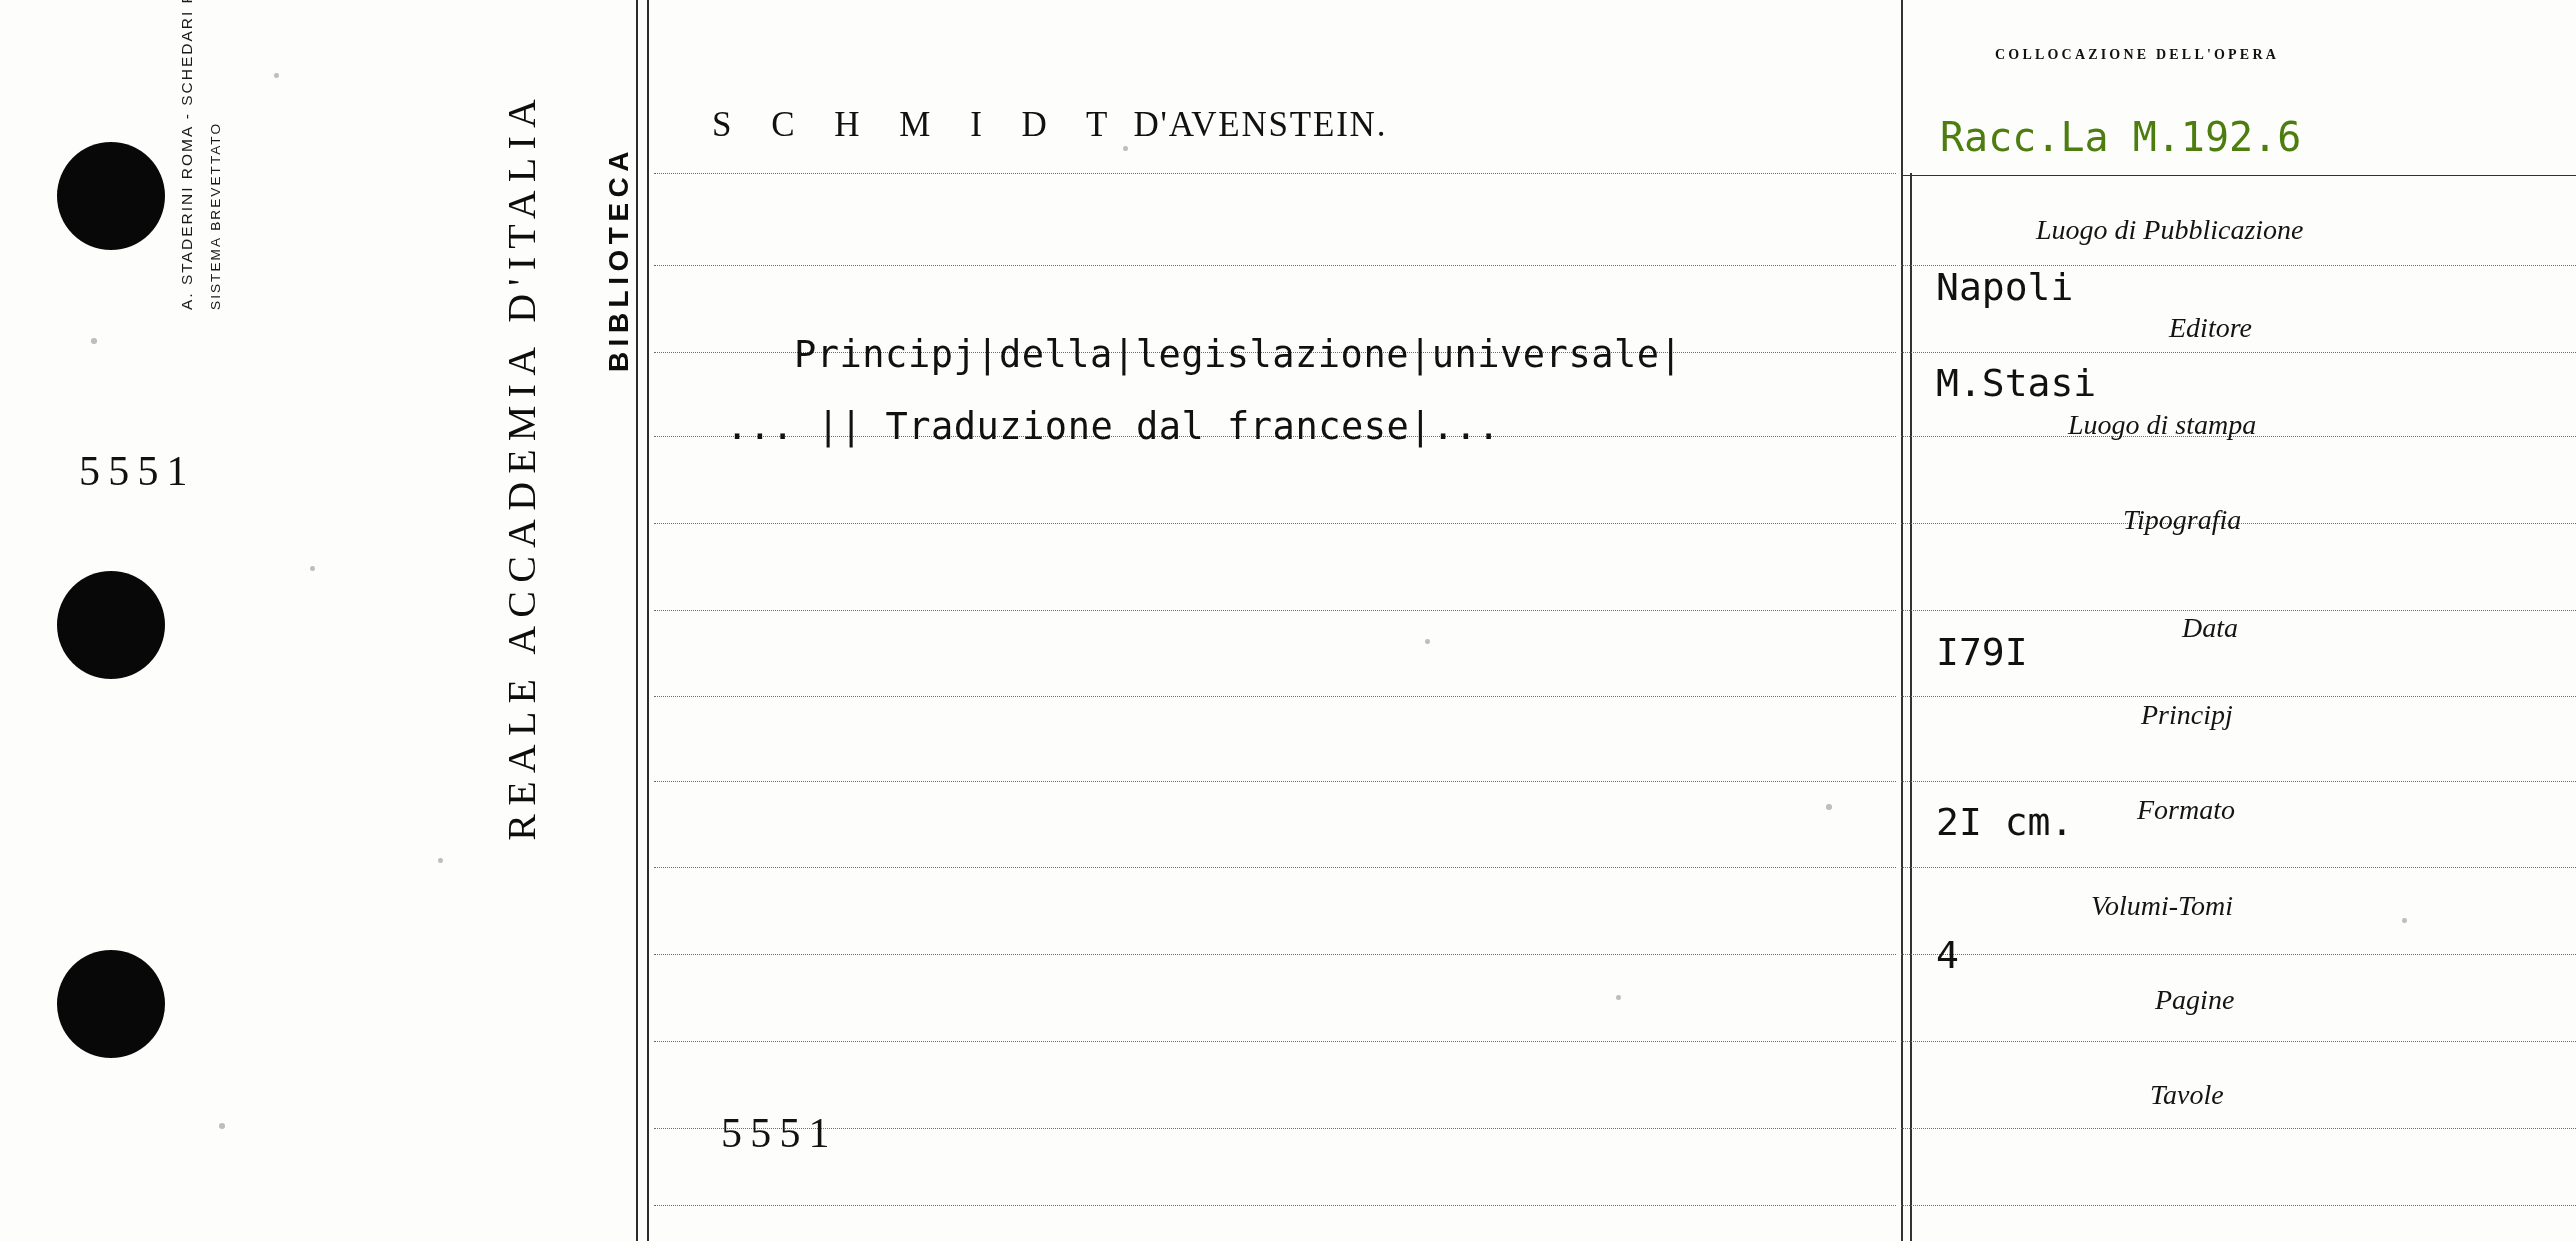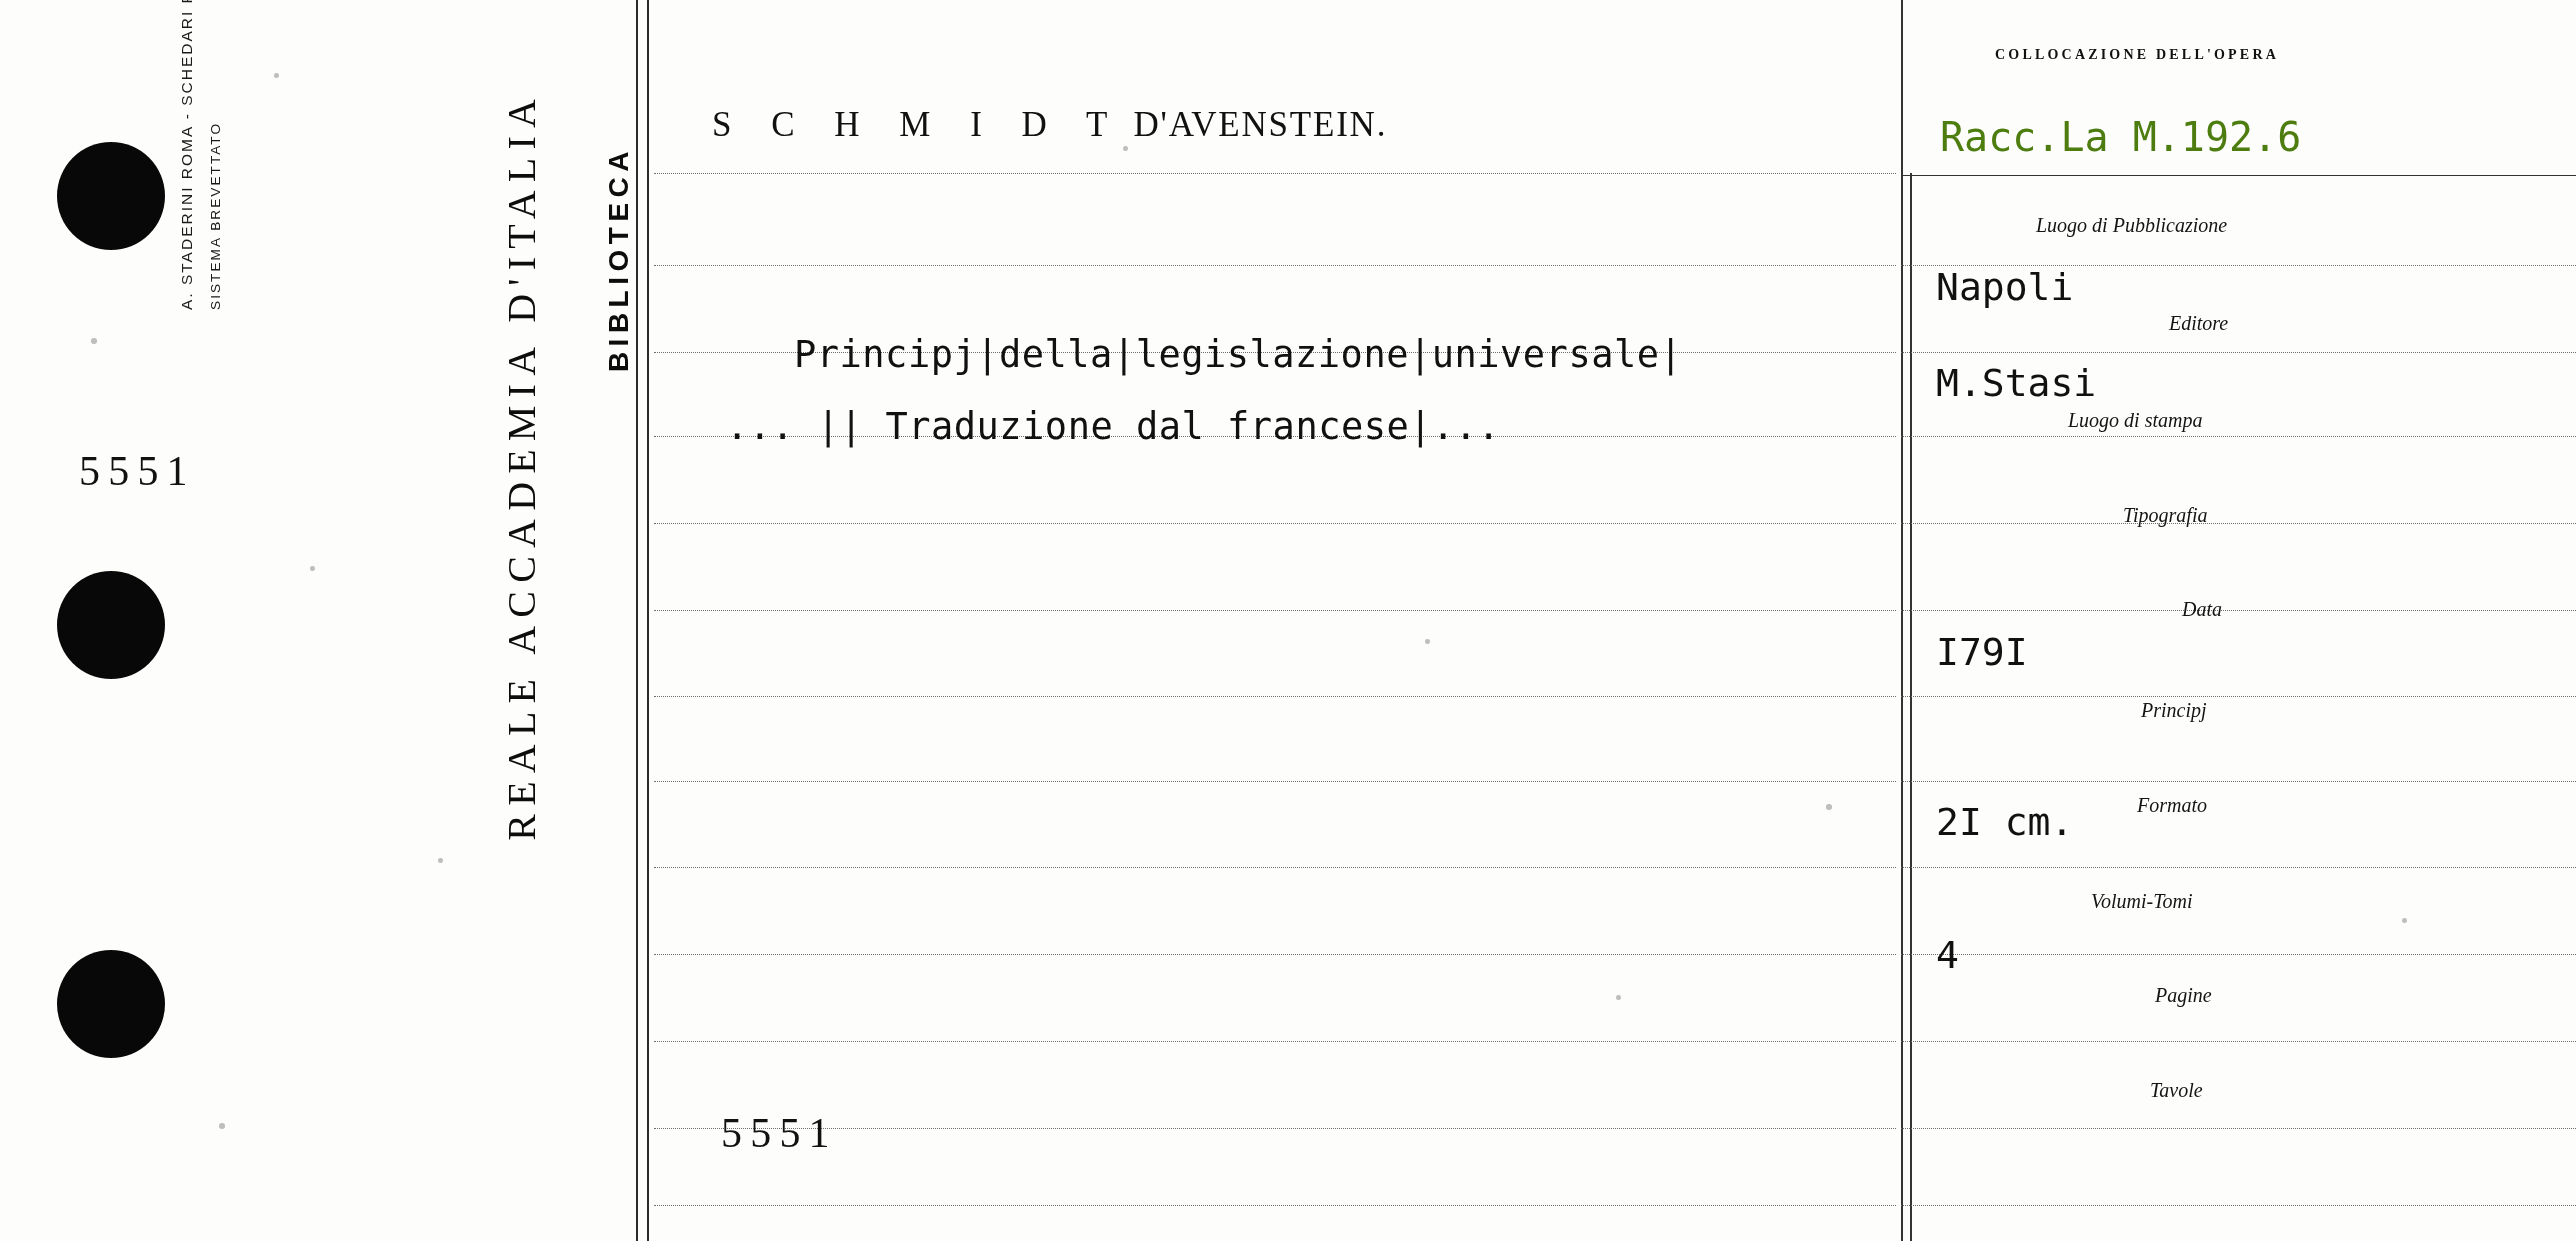--- a/index.html
+++ b/index.html
@@ -189,21 +189,21 @@
     left: 1901px;
     right: 0;
     top: 175px;
     border-top: 1.8px solid #333;
   }
 
   .field-label {
     position: absolute;
     font-family: "Liberation Serif", serif;
     font-style: italic;
-    font-size: 20px;
+    font-size: 28px;
     color: #141414;
     white-space: nowrap;
     text-align: center;
   }
   .field-value {
     position: absolute;
     font-family: "DejaVu Sans Mono", monospace;
     font-size: 38px;
     color: #111;
     white-space: nowrap;
@@ -285,21 +285,21 @@
 
   <div class="field-label" style="left:2169px; top:312px;">Editore</div>
   <div class="field-value" style="left:1936px; top:361px;">M.Stasi</div>
 
   <div class="field-label" style="left:2068px; top:409px;">Luogo di stampa</div>
   <div class="field-value" style="left:1936px; top:457px;"></div>
 
   <div class="field-label" style="left:2123px; top:504px;">Tipografia</div>
   <div class="field-value" style="left:1936px; top:553px;"></div>
 
-  <div class="field-label" style="left:2182px; top:598px;">Data</div>
+  <div class="field-label" style="left:2182px; top:612px;">Data</div>
   <div class="field-value" style="left:1936px; top:630px;">I79I</div>
 
   <div class="field-label" style="left:2141px; top:699px;">Principj</div>
   <div class="field-value" style="left:1936px; top:741px;"></div>
 
   <div class="field-label" style="left:2137px; top:794px;">Formato</div>
   <div class="field-value" style="left:1936px; top:800px;">2I cm.</div>
 
   <div class="field-label" style="left:2091px; top:890px;">Volumi-Tomi</div>
   <div class="field-value" style="left:1936px; top:933px;">4</div>

